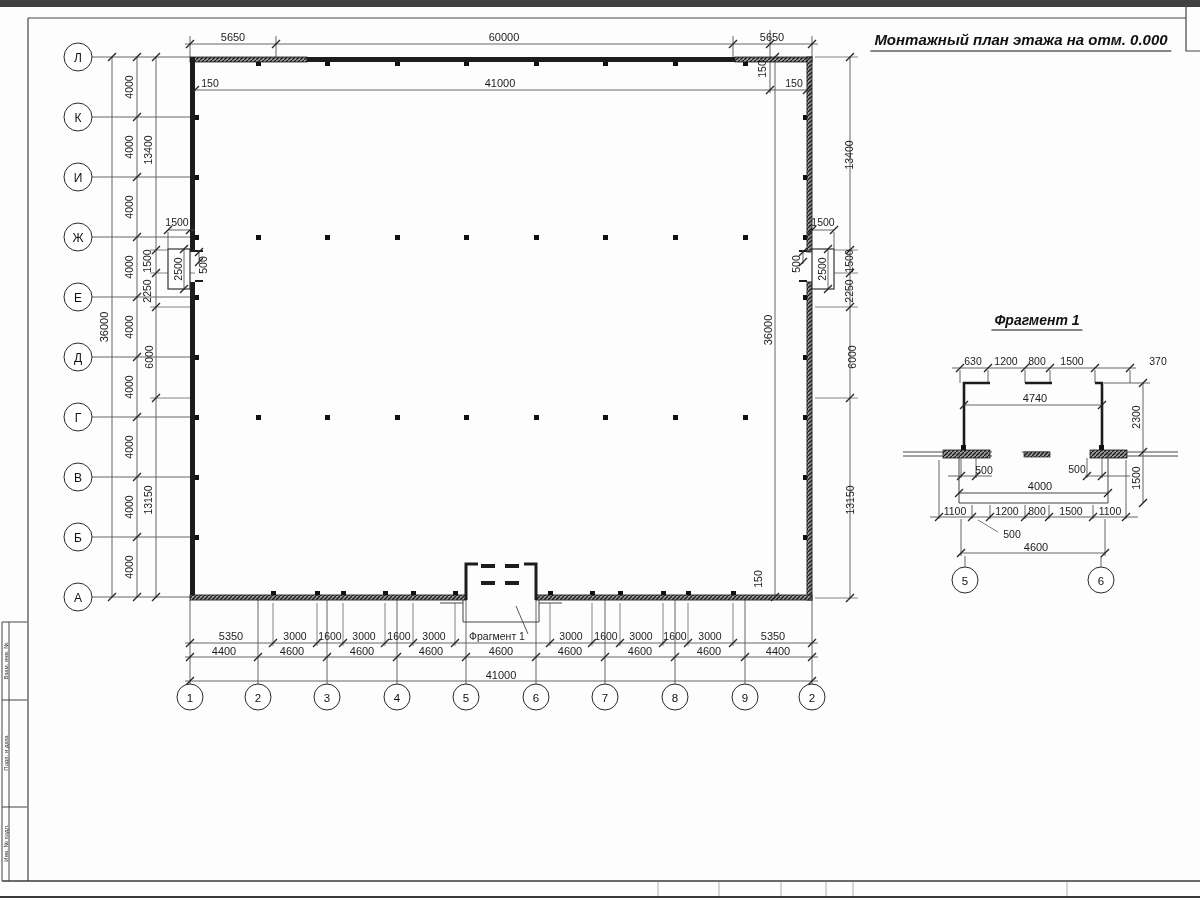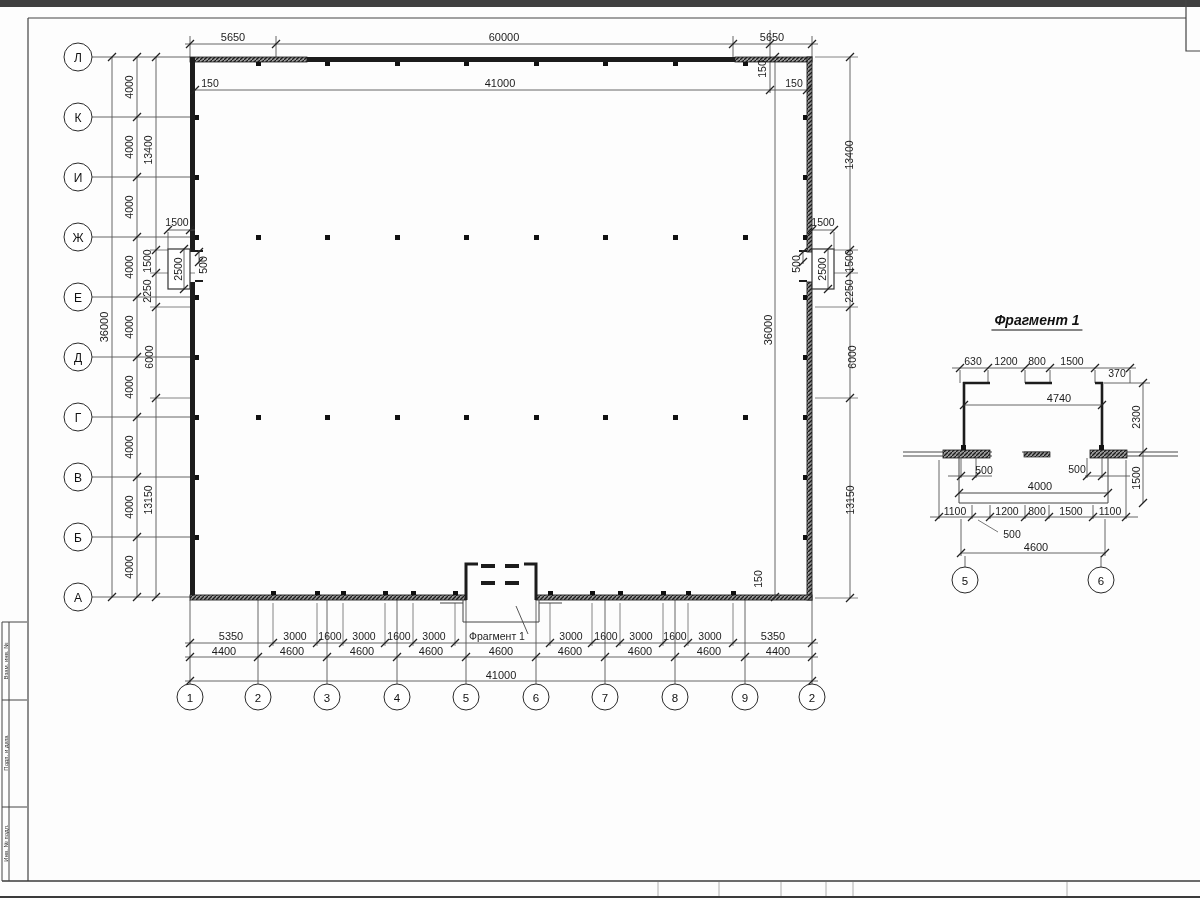--- a/index.html
+++ b/index.html
@@ -122,20 +122,21 @@
     <path d="M186,685l8,-8 M808,685l8,-8"></path>
     <path d="M956,372l8,-8 M984,372l8,-8 M1021,372l8,-8 M1046,372l8,-8 M1091,372l8,-8 M1126,372l8,-8"></path>
     <path d="M960,409l8,-8 M1098,409l8,-8 M1139,387l8,-8 M1139,456l8,-8 M1139,507l8,-8"></path>
     <path d="M957,480l8,-8 M972,480l8,-8 M1083,480l8,-8 M1098,480l8,-8"></path>
     <path d="M955,497l8,-8 M1104,497l8,-8"></path>
     <path d="M935,521l8,-8 M968,521l8,-8 M986,521l8,-8 M1021,521l8,-8 M1045,521l8,-8 M1089,521l8,-8 M1122,521l8,-8"></path>
     <path d="M957,557l8,-8 M1101,557l8,-8"></path>
   </g>
 </svg>
 
+<span class="title" style="left:1021px;top:41px;">Монтажный план этажа на отм. 0.000</span>
 <span class="subtitle" style="left:1037px;top:321px;">Фрагмент 1</span>
 
 <span class="lbl big" style="left:233px;top:37px;">5650</span>
 <span class="lbl big" style="left:504px;top:37px;">60000</span>
 <span class="lbl big" style="left:772px;top:37px;">5650</span>
 <span class="lbl" style="left:210px;top:83px;">150</span>
 <span class="lbl big" style="left:500px;top:83px;">41000</span>
 <span class="lbl" style="left:794px;top:83px;">150</span>
 <span class="lblv" style="left:762px;top:69px;">150</span>
 <span class="lblv" style="left:758px;top:579px;">150</span>
@@ -213,22 +214,22 @@
 <div class="bub small" style="left:536px;top:697px;">6</div>
 <div class="bub small" style="left:605px;top:697px;">7</div>
 <div class="bub small" style="left:675px;top:697px;">8</div>
 <div class="bub small" style="left:745px;top:697px;">9</div>
 <div class="bub small" style="left:812px;top:697px;">2</div>
 
 <span class="lbl" style="left:973px;top:361px;">630</span>
 <span class="lbl" style="left:1006px;top:361px;">1200</span>
 <span class="lbl" style="left:1037px;top:361px;">800</span>
 <span class="lbl" style="left:1072px;top:361px;">1500</span>
-<span class="lbl" style="left:1117px;top:361px;margin-top:12px;">370</span>
-<span class="lbl big" style="left:1035px;top:398px;margin-left:24px;">4740</span>
+<span class="lbl" style="left:1158px;top:361px;">370</span>
+<span class="lbl big" style="left:1035px;top:398px;">4740</span>
 <span class="lblv" style="left:1136px;top:417px;">2300</span>
 <span class="lbl" style="left:984px;top:470px;">500</span>
 <span class="lbl" style="left:1077px;top:469px;">500</span>
 <span class="lbl big" style="left:1040px;top:486px;">4000</span>
 <span class="lblv" style="left:1136px;top:478px;">1500</span>
 <span class="lbl" style="left:955px;top:511px;">1100</span>
 <span class="lbl" style="left:1007px;top:511px;">1200</span>
 <span class="lbl" style="left:1037px;top:511px;">800</span>
 <span class="lbl" style="left:1071px;top:511px;">1500</span>
 <span class="lbl" style="left:1110px;top:511px;">1100</span>

